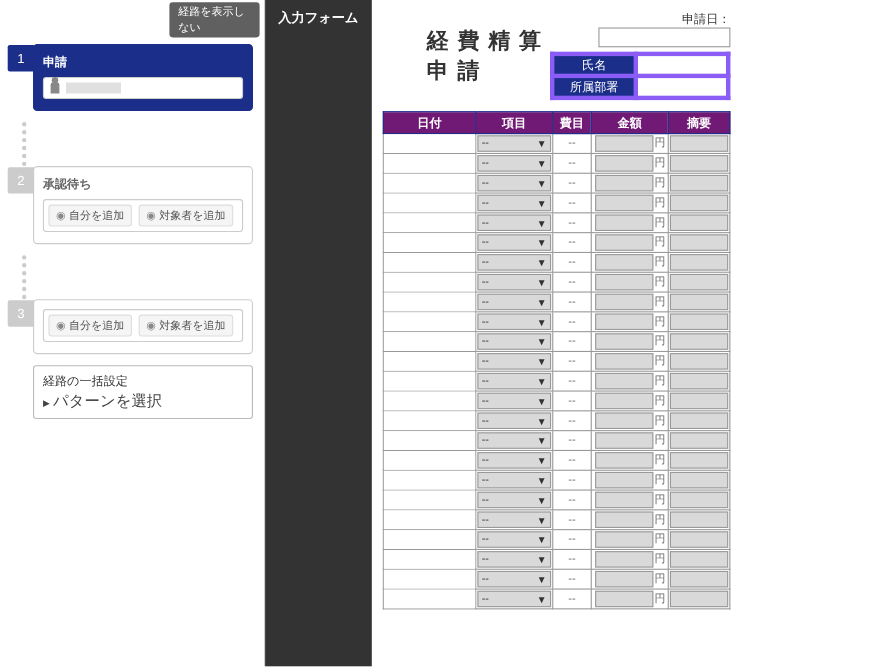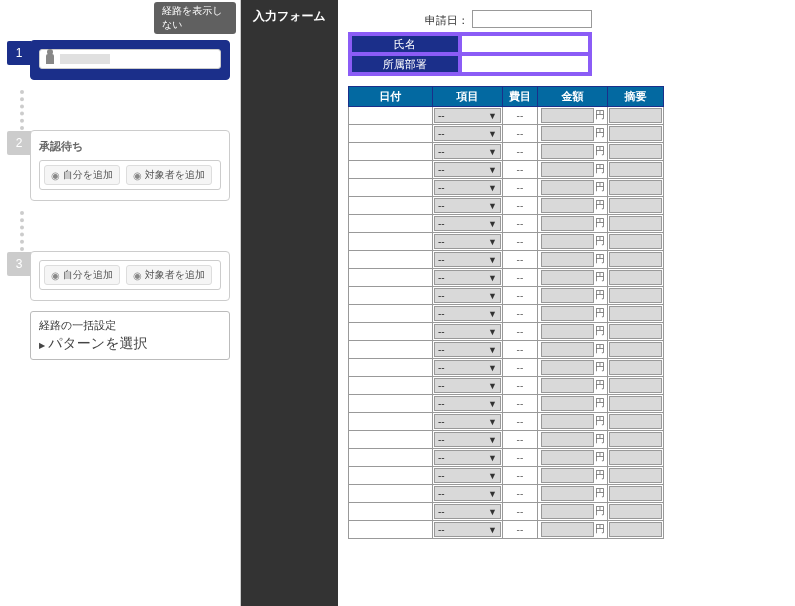--- a/index.html
+++ b/index.html
@@ -41,21 +41,21 @@
   .app-date-row { text-align: right; font-size: 11px; margin-bottom: 4px; }
   .app-date-row input { width: 120px; height: 18px; border: 1px solid #999; }
   .meta-table { border-collapse: collapse; }
   .meta-table td { border: 4px solid #8b5cf6; padding: 0; }
   .meta-table .label { background: #1b2f8a; color: #fff; text-align: center; font-size: 11px; width: 110px; height: 20px; }
   .meta-table .value { width: 130px; height: 20px; background: #fff; }
 
   
   .expense-wrap { }
   .expense-table { width: 100%; border-collapse: collapse; table-layout: fixed; }
-  .expense-table th { background: #0369a1; color: #fff; font-size: 11px; font-weight: bold; text-align: center; border: 1px solid #1b2f8a; padding: 2px; }
+  .expense-table th { background: #701a75; color: #fff; font-size: 11px; font-weight: bold; text-align: center; border: 1px solid #1b2f8a; padding: 2px; }
   .expense-table td { border: 1px solid #999; height: 17px; padding: 0; background: #fff; }
   .expense-table td.date-cell input { width: 100%; height: 100%; border: none; background: #fff; font-size: 10px; }
   .expense-table td.item-cell { padding: 0 1px; }
   .item-select { display: flex; align-items: center; justify-content: space-between; background: #d9d9d9; border: 1px solid #999; height: 15px; margin: 1px 0; font-size: 10px; padding: 0 3px; cursor: pointer; }
   .item-select .arrow { font-size: 9px; }
   .expense-table td.cost-cell { text-align: center; font-size: 10px; color: #666; }
   .expense-table td.amount-cell { text-align: right; padding: 0 1px; }
   .amount-input { display: inline-block; width: calc(100% - 14px); height: 15px; background: #d9d9d9; border: 1px solid #999; margin: 1px 0; vertical-align: middle; }
   .yen-suffix { font-size: 10px; color: #666; display: inline-block; width: 12px; text-align: center; }
   .expense-table td.note-cell { padding: 0 1px; }
@@ -74,20 +74,21 @@
 <body>
 
 <div class="app">
 
   <div class="sidebar">
     <span class="hide-route-tab">経路を表示しない</span>
 
     
     <div class="step-card active">
       <span class="step-num">1</span>
+      <span class="step-title">申請</span>
       <div class="user-box">
         <span class="person-icon"></span>
         <span class="redact"></span>
       </div>
     </div>
 
     <div class="step-connector"></div>
 
     
     <div class="step-card pending">
@@ -117,20 +118,21 @@
   </div>
 
   <div class="main">
     <div class="main-header">
       <div class="title">入力フォーム</div>
     </div>
 
     <div class="form-area">
 
       <div class="top-section">
+        <div class="form-title">経費精算申請</div>
         <div class="meta-block">
           <div class="app-date-row">
             <span>申請日：</span>
             <input type="text" style="">
           </div>
           <table class="meta-table">
             <tbody>
                 <tr>
               <td class="label">氏名</td>
               <td class="value"></td>

